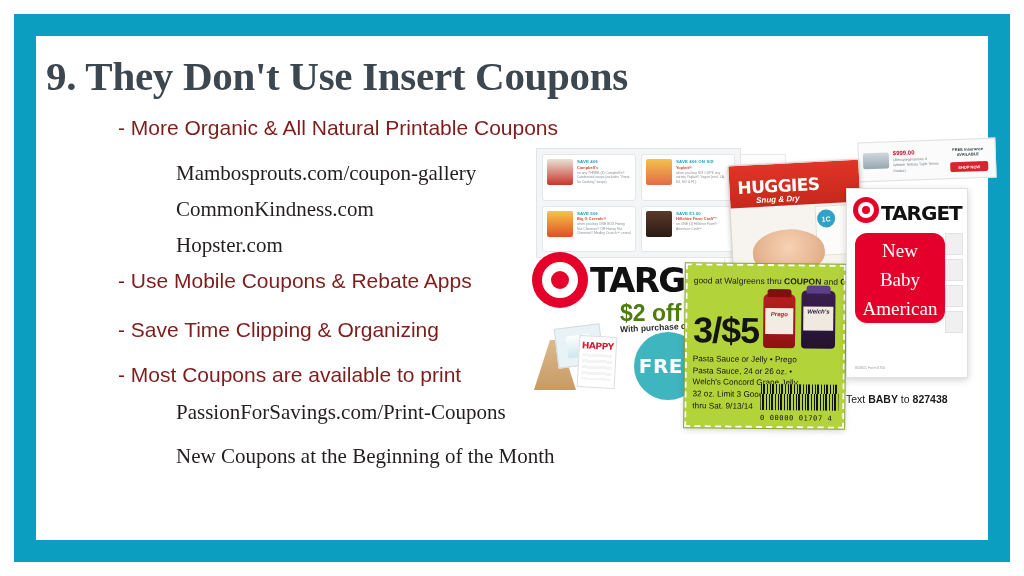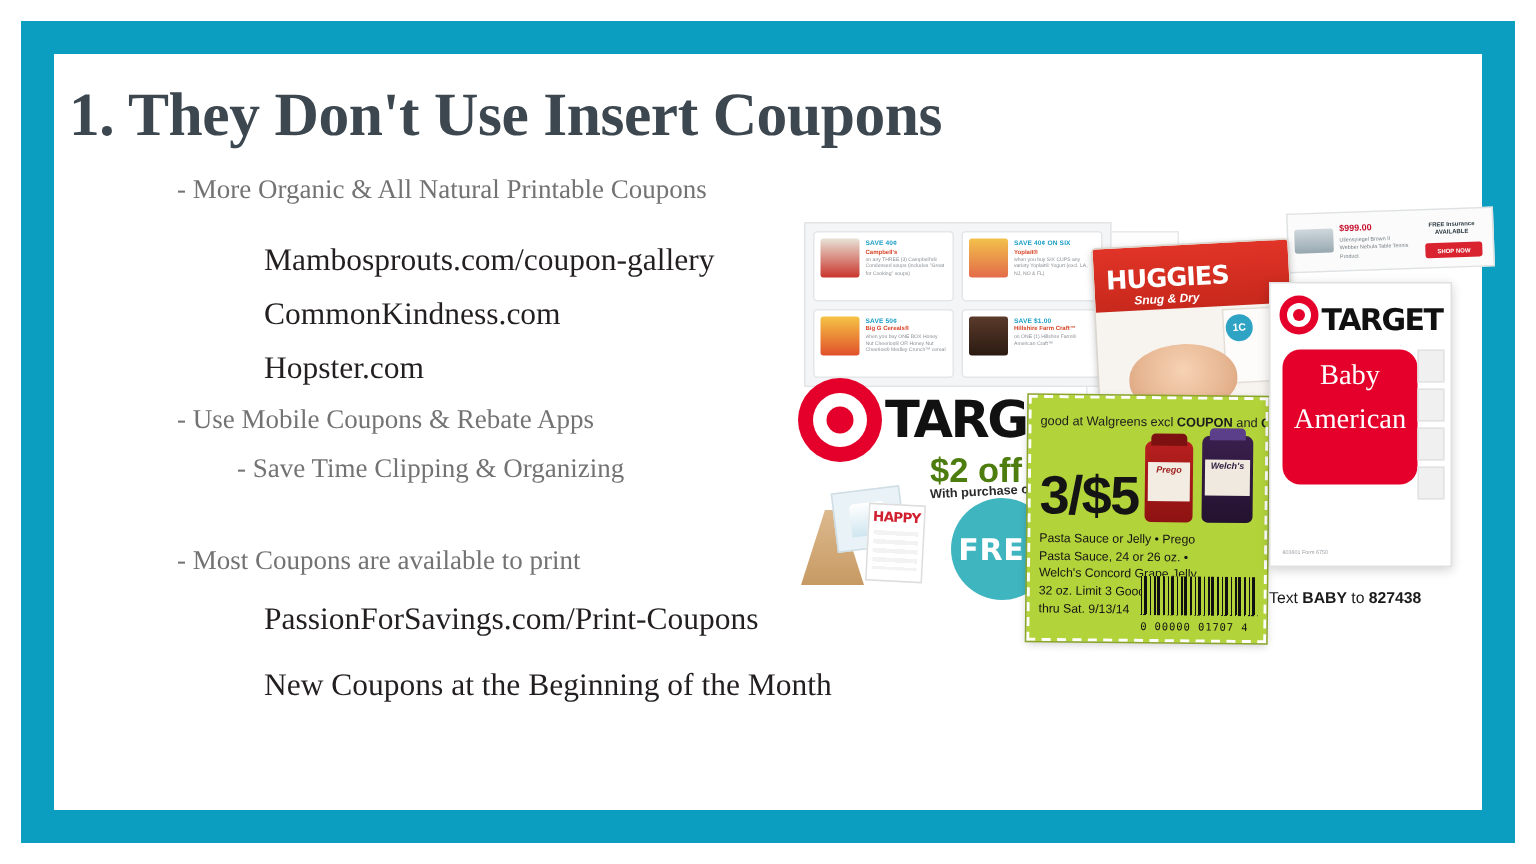--- a/index.html
+++ b/index.html
@@ -29,23 +29,23 @@
     font-family: "Liberation Serif", serif;
     font-weight: bold;
     font-size: 41px;
     letter-spacing: -0.3px;
     color: #3d474f;
     white-space: nowrap;
   }
   
   .bullet {
     position: absolute;
-    font-family: Liberation Serif, serif;
-    font-size: 18px;
-    color: #737373;
+    font-family: Liberation Sans, sans-serif;
+    font-size: 21px;
+    color: #7f1d1d;
     white-space: nowrap;
   }
   .subitem {
     position: absolute;
     font-family: "Liberation Serif", serif;
     font-size: 21px;
     color: #231f20;
     white-space: nowrap;
   }
   .tip {
@@ -344,25 +344,25 @@
   }
   .texts b { font-weight: bold; }
 </style>
 </head>
 <body>
 
 <div id="slide">
 
   <div class="frame"></div>
 
-  <div class="title">1. They Don't Use Insert Coupons</div>
+  <div class="title">9. They Don't Use Insert Coupons</div>
 
   <div class="bullet" style="left:118px; top:116px;">- More Organic &amp; All Natural Printable Coupons</div>
   <div class="bullet" style="left:118px; top:269px;">- Use Mobile Coupons &amp; Rebate Apps</div>
-  <div class="bullet" style="left:118px; top:302px;margin-left:40px;">- Save Time Clipping &amp; Organizing</div>
+  <div class="bullet" style="left:118px; top:318px;">- Save Time Clipping &amp; Organizing</div>
   <div class="bullet" style="left:118px; top:363px;">- Most Coupons are available to print</div>
 
   <div class="subitem" style="left:176px; top:161px;">Mambosprouts.com/coupon-gallery</div>
   <div class="subitem" style="left:176px; top:197px;">CommonKindness.com</div>
   <div class="subitem" style="left:176px; top:233px;">Hopster.com</div>
   <div class="subitem" style="left:176px; top:444px;">New Coupons at the Beginning of the Month</div>
   <div class="subitem" style="left:176px; top:400px;">PassionForSavings.com/Print-Coupons</div>
 
 
   <div id="collage">
@@ -447,21 +447,21 @@
         </div>
       </div>
       <div class="twodollar">$2 off</div>
       <div class="withpurchase">With purchase of two</div>
       <div class="freecircle">FREE</div>
     </div>
 
     <div class="card greencoupon">
       <div class="gc-topnum">0    00000 01708    0</div>
       <div class="gc-head">
-        <span>good at Walgreens excl </span><b>COUPON</b><span> and </span><b>CARD</b>
+        <span>good at Walgreens thru </span><b>COUPON</b><span> and </span><b>CARD</b>
       </div>
       <div class="gc-jars">
         <div class="jar-prego">
           <div class="lid"></div>
           <div class="lbl">Prego</div>
         </div>
         <div class="jar-welch">
           <div class="lid"></div>
           <div class="lbl">Welch's</div>
         </div>
@@ -473,20 +473,21 @@
     </div>
 
     <div class="card babyflyer">
       <div class="bf-bull">
         <div class="r2">
             <div class="r3"></div>
           </div>
       </div>
       <div class="bf-word">TARGET</div>
       <div class="bf-box">
+        <div>New</div>
         <div>Baby</div>
         <div>American</div>
       </div>
       <div class="bf-strip">
         <div></div>
           <div></div>
           <div></div>
           <div></div>
       </div>
       <div class="bf-foot">803601 Form 6750</div>

